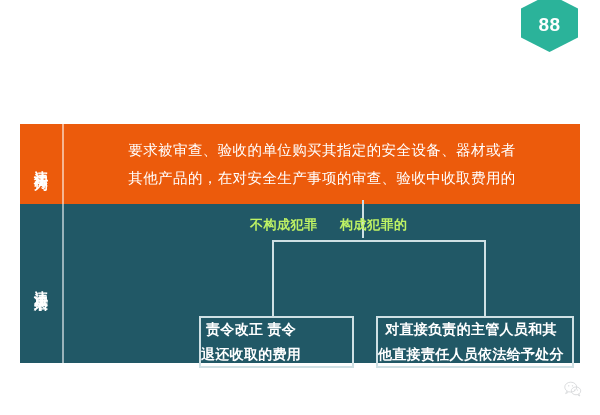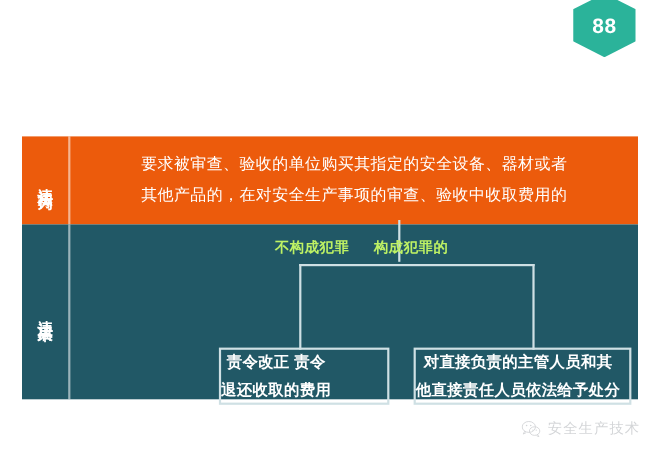--- a/index.html
+++ b/index.html
@@ -238,16 +238,15 @@
     <svg class="wechat-icon" viewBox="0 0 24 21">
       <ellipse cx="9" cy="8" rx="8" ry="6.6" fill="none" stroke="#8d9298" stroke-width="1.1"></ellipse>
       <path d="M4 13.2 L2.2 16.6 L5.6 15" fill="none" stroke="#8d9298" stroke-width="1.1" stroke-linejoin="round"></path>
       <circle cx="6.3" cy="6.3" r="0.95" fill="#8d9298"></circle>
       <circle cx="11.3" cy="6.3" r="0.95" fill="#8d9298"></circle>
       <ellipse cx="16" cy="13" rx="6.3" ry="5.2" fill="none" stroke="#8d9298" stroke-width="1.1"></ellipse>
       <path d="M19.6 17.1 L21.2 19.8 L18.5 18.6" fill="none" stroke="#8d9298" stroke-width="1.1" stroke-linejoin="round"></path>
       <circle cx="14" cy="11.8" r="0.8" fill="#8d9298"></circle>
       <circle cx="18" cy="11.8" r="0.8" fill="#8d9298"></circle>
     </svg>
-    <span class="footer-text">安全生产技术</span>
   </div>
 
 </div>
 
 </body></html>

